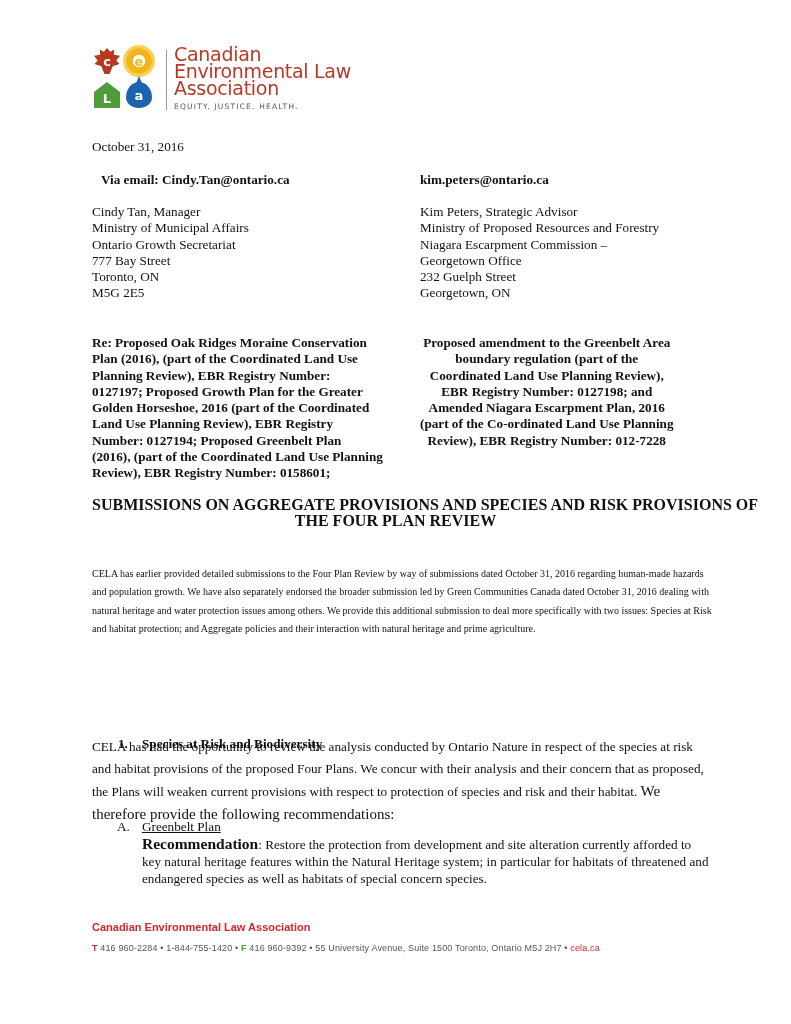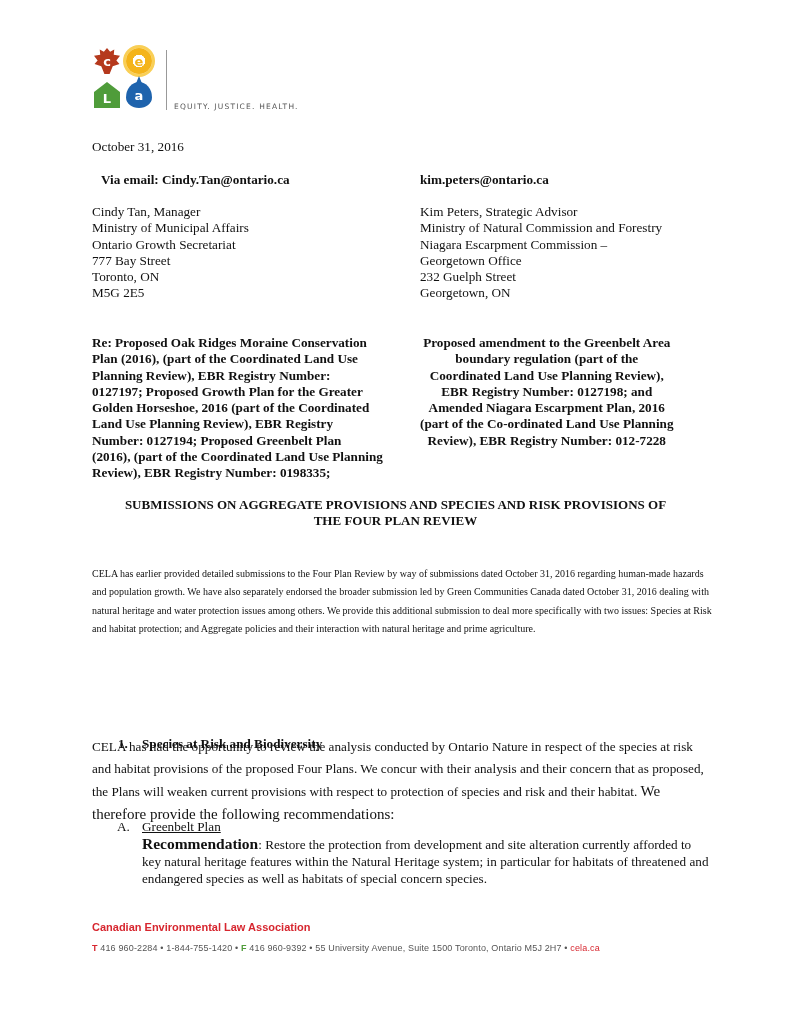--- a/index.html
+++ b/index.html
@@ -21,21 +21,21 @@
   .logo-name { position: absolute; left: 82px; top: 0px; font-family: "DejaVu Sans", sans-serif; color: #b8392a;
                font-size: 19px; line-height: 17px; letter-spacing: -0.3px; }
   .logo-tagline { position: absolute; left: 82px; top: 56px; font-family: "DejaVu Sans", sans-serif; font-size: 7.5px;
                   letter-spacing: 1.2px; color: #555; text-align: right; }
   
   .t12 { font-size: 13.2px; line-height: 16.3px; }
   .bold { font-weight: bold; }
   .col-left { left: 92px; }
   .col-right { left: 420px; }
   .line { white-space: nowrap; display: block; }
-  .heading { left: 92px; width: 607px; top: 497px; text-align: center; font-weight: bold; font-size: 13px; line-height: 16px; }
+  .heading { left: 92px; width: 607px; top: 497px; text-align: center; font-weight: bold; font-size: 16px; line-height: 16px; }
   .para-big { left: 92px; top: 565px; width: 620px; font-size: 10px; line-height: 18.4px; }
   .para-med { left: 92px; top: 736px; width: 620px; font-size: 13.2px; line-height: 22px; }
   .section { left: 118px; top: 736px; font-weight: bold; font-size: 13.2px; }
   .section .num { display: inline-block; width: 24px; }
   .listA { left: 117px; top: 818px; font-size: 13.2px; line-height: 17px; width: 595px; }
   .listA .label { display: inline-block; width: 25px; }
   .listA u { text-decoration: underline; }
   .rec { padding-left: 25px; }
   .rec-title { font-weight: bold; font-size: 15.5px; }
   
@@ -57,55 +57,60 @@
         <span>e</span>
       </div>
     <div class="icon icon-house">
         <span>L</span>
       </div>
     <div class="icon icon-drop">
         <span>a</span>
       </div>
   </div>
   <div class="logo-divider"></div>
+  <div class="logo-name">
+    <span class="line">Canadian</span>
+    <span class="line">Environmental Law</span>
+    <span class="line">Association</span>
+  </div>
   <div class="logo-tagline">EQUITY. JUSTICE. HEALTH.</div>
 </div>
 
 <div class="abs t12 col-left" style="top:139px;">October 31, 2016</div>
 
 <div class="abs t12 bold col-left" style="top:172px;margin-left:9px;">Via email:  Cindy.Tan@ontario.ca</div>
 <div class="abs t12 bold col-right" style="top:172px;">kim.peters@ontario.ca</div>
 
 <div class="abs t12 col-left" style="top:204px;">
   <span class="line">Cindy Tan, Manager</span>
   <span class="line">Ministry of Municipal Affairs</span>
   <span class="line">Ontario Growth Secretariat</span>
   <span class="line">777 Bay Street</span>
   <span class="line">Toronto, ON</span>
   <span class="line">M5G 2E5</span>
 </div>
 <div class="abs t12 col-right" style="top:204px;">
   <span class="line">Kim Peters, Strategic Advisor</span>
-  <span class="line">Ministry of Natural Commission and Forestry</span>
+  <span class="line">Ministry of Proposed Resources and Forestry</span>
   <span class="line">Niagara Escarpment Commission –</span>
   <span class="line">Georgetown Office</span>
   <span class="line">232 Guelph Street</span>
   <span class="line">Georgetown, ON</span>
 </div>
 
 <div class="abs t12 bold col-left" style="top:335px;">
   <span class="line">Re: Proposed Oak Ridges Moraine Conservation</span>
   <span class="line">Plan (2016), (part of the Coordinated Land Use</span>
   <span class="line">Planning Review), EBR Registry Number:</span>
   <span class="line">0127197; Proposed Growth Plan for the Greater</span>
   <span class="line">Golden Horseshoe, 2016 (part of the Coordinated</span>
   <span class="line">Land Use Planning Review), EBR Registry</span>
   <span class="line">Number: 0127194; Proposed Greenbelt Plan</span>
   <span class="line">(2016), (part of the Coordinated Land Use Planning</span>
-  <span class="line">Review), EBR Registry Number: 0198335;</span>
+  <span class="line">Review), EBR Registry Number: 0158601;</span>
 </div>
 <div class="abs t12 bold col-right" style="top:335px;text-align:center;">
   <span class="line">Proposed amendment to the Greenbelt Area</span>
   <span class="line">boundary regulation (part of the</span>
   <span class="line">Coordinated Land Use Planning Review),</span>
   <span class="line">EBR Registry Number: 0127198; and</span>
   <span class="line">Amended Niagara Escarpment Plan, 2016</span>
   <span class="line">(part of the Co-ordinated Land Use Planning</span>
   <span class="line">Review), EBR Registry Number: 012-7228</span>
 </div>

